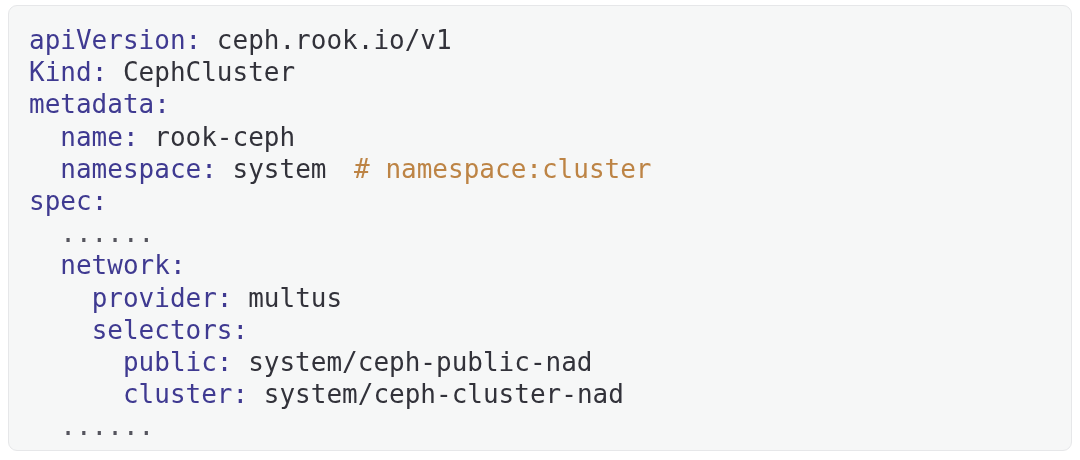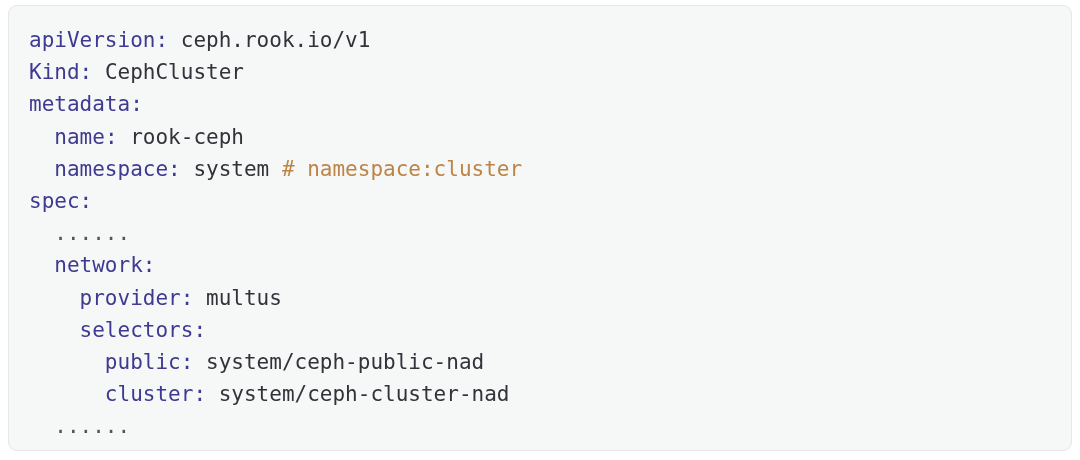--- a/index.html
+++ b/index.html
@@ -24,32 +24,32 @@
     background: #f6f7f7;
     border: 1px solid #e6e7e9;
     border-radius: 9px;
     padding: 18px 0 18px 20px;
     box-sizing: border-box;
     overflow: hidden;
   }
 
   .code-line {
     font-family: "DejaVu Sans Mono", "Liberation Mono", monospace;
-    font-size: 21px;
+    font-size: 26px;
     line-height: 32.2px;
     white-space: pre;
     letter-spacing: 0px;
     color: #2f2f33;
     height: 32.2px;
   }
 
   .tok-key      { color: #3f3a91; }
   .tok-punct    { color: #3f3a91; }
   .tok-value    { color: #32323a; }
-  .tok-comment  { color: #bd8445; }
+  .tok-comment  { color: #bd8445; margin-left: 12px; }
   .tok-plain    { color: #32323a; }
   .tok-ellipsis { color: #55555e; }
 </style>
 </head>
 <body>
 
 <div id="code-panel">
   <pre id="code-body" style="margin:0;"><div class="code-line"><span class="tok-plain"></span><span class="tok-key">apiVersion</span><span class="tok-punct">:</span><span class="tok-value"> ceph.rook.io/v1</span></div><div class="code-line"><span class="tok-plain"></span><span class="tok-key">Kind</span><span class="tok-punct">:</span><span class="tok-value"> CephCluster</span></div><div class="code-line"><span class="tok-plain"></span><span class="tok-key">metadata</span><span class="tok-punct">:</span></div><div class="code-line"><span class="tok-plain">  </span><span class="tok-key">name</span><span class="tok-punct">:</span><span class="tok-value"> rook-ceph</span></div><div class="code-line"><span class="tok-plain">  </span><span class="tok-key">namespace</span><span class="tok-punct">:</span><span class="tok-value"> system </span><span class="tok-comment"># namespace:cluster</span></div><div class="code-line"><span class="tok-plain"></span><span class="tok-key">spec</span><span class="tok-punct">:</span></div><div class="code-line"><span class="tok-plain">  </span><span class="tok-ellipsis">......</span></div><div class="code-line"><span class="tok-plain">  </span><span class="tok-key">network</span><span class="tok-punct">:</span></div><div class="code-line"><span class="tok-plain">    </span><span class="tok-key">provider</span><span class="tok-punct">:</span><span class="tok-value"> multus</span></div><div class="code-line"><span class="tok-plain">    </span><span class="tok-key">selectors</span><span class="tok-punct">:</span></div><div class="code-line"><span class="tok-plain">      </span><span class="tok-key">public</span><span class="tok-punct">:</span><span class="tok-value"> system/ceph-public-nad</span></div><div class="code-line"><span class="tok-plain">      </span><span class="tok-key">cluster</span><span class="tok-punct">:</span><span class="tok-value"> system/ceph-cluster-nad</span></div><div class="code-line"><span class="tok-plain">  </span><span class="tok-ellipsis">......</span></div></pre>
 </div>
 

